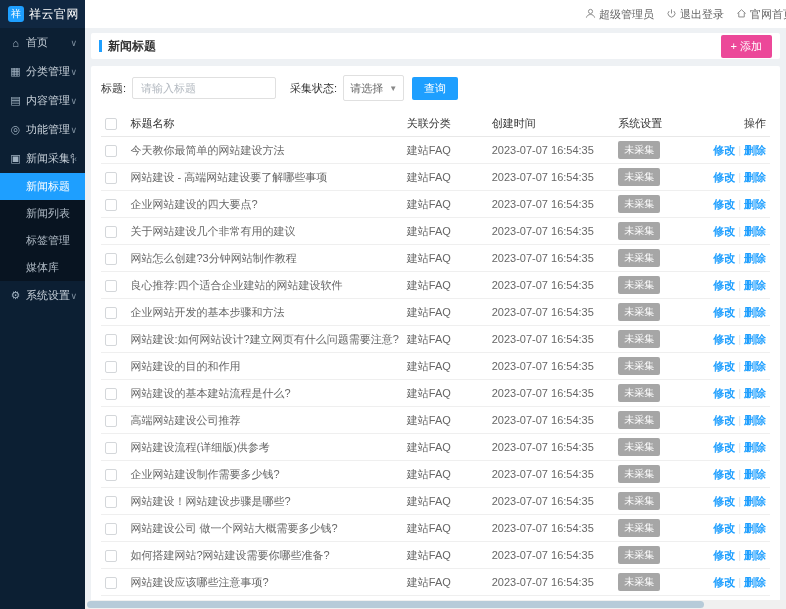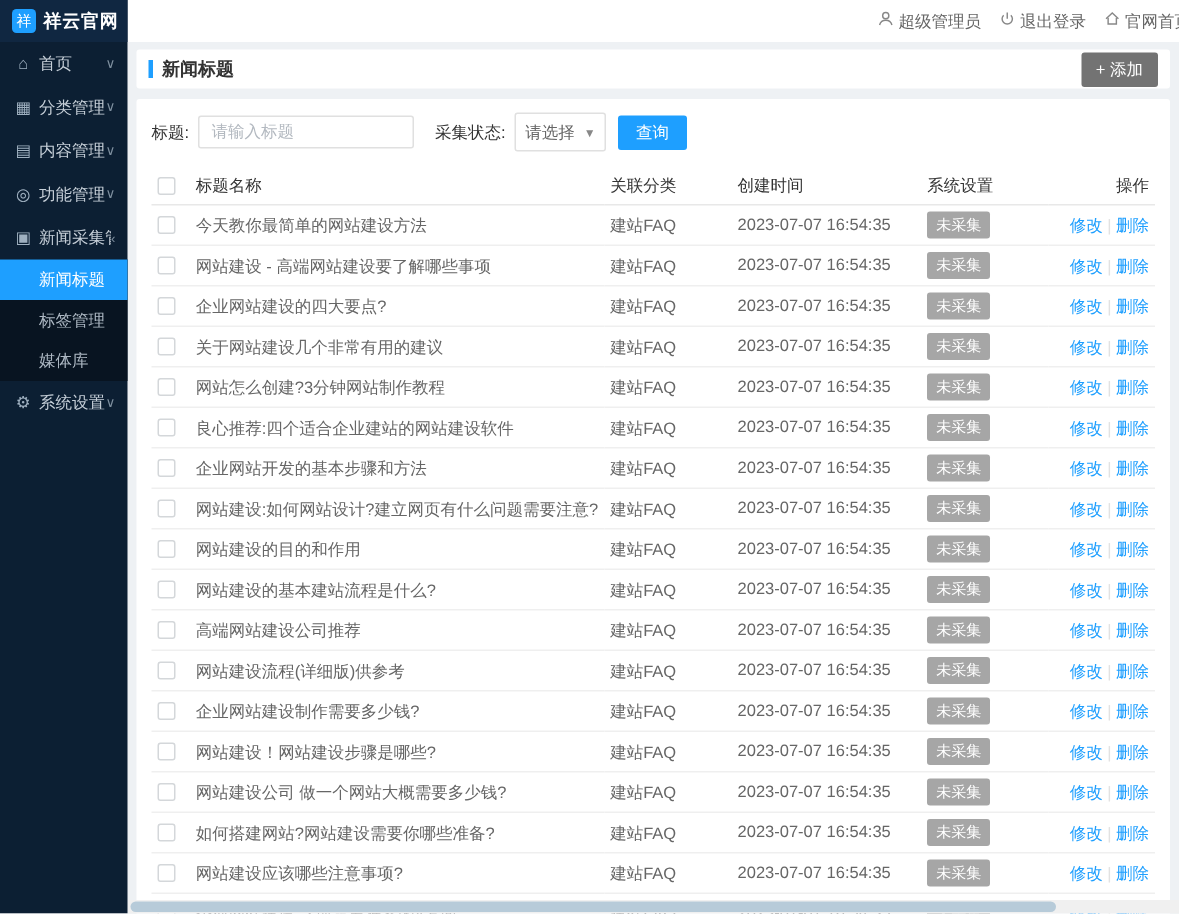--- a/index.html
+++ b/index.html
@@ -3,62 +3,62 @@
 <meta charset="utf-8">
 <style>
   * { margin:0; padding:0; box-sizing:border-box; }
   html,body { width:786px; height:609px; overflow:hidden; font-family:"Liberation Sans","DejaVu Sans",sans-serif; background:#eef1f4; }
   .app { position:relative; width:786px; height:609px; }
 
   
   .sidebar { position:absolute; left:0; top:0; bottom:0; width:85px; background:#0c1f33; z-index:2; }
   .logo { height:28px; background:#102741; display:flex; align-items:center; padding-left:8px; gap:5px; }
   .logo-badge { width:16px; height:16px; background:#1E9FFF; color:#fff; font-size:10px; border-radius:3px; display:flex; align-items:center; justify-content:center; }
-  .logo-title { color:#fff; font-size:12px; font-weight:bold; letter-spacing:.5px; }
+  .logo-title { color:#fff; font-size:12px; font-weight:normal; letter-spacing:.5px; }
   .side-item { height:29px; display:flex; align-items:center; padding:0 8px 0 9px; color:#c6cfd8; font-size:11px; cursor:pointer; }
   .side-item .ic { width:13px; margin-right:4px; font-size:11px; color:#9fb0c0; text-align:center; }
   .side-item .lbl { flex:1; white-space:nowrap; overflow:hidden; }
   .side-item .chev { font-size:9px; color:#7e8f9f; }
   .submenu { background:#081421; }
   .sub-item { height:27px; display:flex; align-items:center; padding-left:26px; color:#aeb9c4; font-size:11px; cursor:pointer; }
   .sub-item.active { background:#1E9FFF; color:#fff; }
 
   
   .topbar { position:absolute; left:85px; top:0; right:0; height:28px; background:#fff; z-index:1; }
   .topbar-right { position:absolute; right:-12px; top:0; height:28px; display:flex; align-items:center; gap:12px; padding-right:4px; }
   .top-link { display:flex; align-items:center; gap:3px; font-size:11px; color:#666; cursor:pointer; white-space:nowrap; }
   .top-link .tic { font-size:11px; color:#888; }
 
   
   .content { position:absolute; left:85px; top:28px; right:0; bottom:0; padding:5px 6px 0 6px; }
   .panel { background:#fff; border-radius:2px; }
   .title-panel { height:26px; display:flex; align-items:center; padding:0 8px; }
   .accent { width:3px; height:12px; background:#1E9FFF; margin-right:6px; }
   .page-title { font-size:12px; color:#333; font-weight:bold; flex:1; }
-  .add-btn { background:#737373; color:#fff; border:none; font-size:11px; padding:4px 10px; border-radius:2px; cursor:pointer; font-family:inherit; }
+  .add-btn { background:#ec4899; color:#fff; border:none; font-size:11px; padding:4px 10px; border-radius:2px; cursor:pointer; font-family:inherit; }
   .main-panel { margin-top:7px; padding:9px 10px 8px 10px; }
 
   
   .filter-row { display:flex; align-items:center; font-size:11px; color:#333; }
   .filter-row label { margin-right:6px; }
   .title-input { width:144px; height:22px; border:1px solid #e0e0e0; border-radius:2px; padding:0 8px; font-size:11px; color:#333; font-family:inherit; margin-right:14px; }
   .title-input::placeholder { color:#b3b9c0; }
   .sel { height:22px; min-width:58px; border:1px solid #e0e0e0; border-radius:2px; display:flex; align-items:center; padding:12px 6px; color:#666; gap:6px; margin-right:8px; cursor:pointer; background:#fff; }
   .sel .caret { font-size:8px; color:#888; }
   .query-btn { background:#1E9FFF; color:#fff; border:none; font-size:11px; padding:4px 12px; border-radius:2px; cursor:pointer; font-family:Liberation Sans, sans-serif; }
 
   
   table { width:100%; border-collapse:collapse; margin-top:10px; font-size:11px; }
   th { text-align:left; color:#333; font-weight:normal; padding:5px 4px; border-bottom:1px solid #e8e8e8; }
   td { color:#666; padding:4px 4px; border-bottom:1px solid #efefef; white-space:nowrap; }
   .col-chk { width:26px; } .col-cat { width:88px; } .col-time { width:128px; } .col-status { width:88px; } .col-ops { width:72px; text-align:right; }
   td.col-ops { text-align:right; }
   input[type=checkbox] { appearance:none; width:12px; height:12px; border:1px solid #d4d7da; border-radius:2px; background:#fff; cursor:pointer; vertical-align:middle; }
   .badge { display:inline-block; background:#a6a6a6; color:#fff; font-size:10px; padding:2px 6px; border-radius:2px; }
-  .op-link { color:#1E9FFF; cursor:pointer; }
+  .op-link { color:#1E9FFF; cursor:pointer;font-weight:bold; }
   .op-sep { color:#e2e2e2; margin:0 3px; }
 
   
   .hscroll { position:absolute; left:85px; right:0; bottom:0; height:9px; background:#f0f0f0; }
   .hscroll-thumb { position:absolute; left:2px; top:1px; bottom:1px; width:88%; background:#b7cbd9; border-radius:4px; }
 </style>
 </head>
 <body>
 
 <div class="app">
@@ -89,20 +89,21 @@
           <span class="lbl">功能管理</span>
           <span class="chev">∨</span>
         </div>
         <div class="side-item">
           <span class="ic">▣</span>
           <span class="lbl">新闻采集管理</span>
           <span class="chev">‹</span>
         </div>
         <div class="submenu">
           <div class="sub-item active">新闻标题</div>
+          <div class="sub-item">新闻列表</div>
           <div class="sub-item">标签管理</div>
           <div class="sub-item">媒体库</div>
         </div>
         <div class="side-item">
           <span class="ic">⚙</span>
           <span class="lbl">系统设置</span>
           <span class="chev">∨</span>
         </div>
       </nav>
   </aside>

